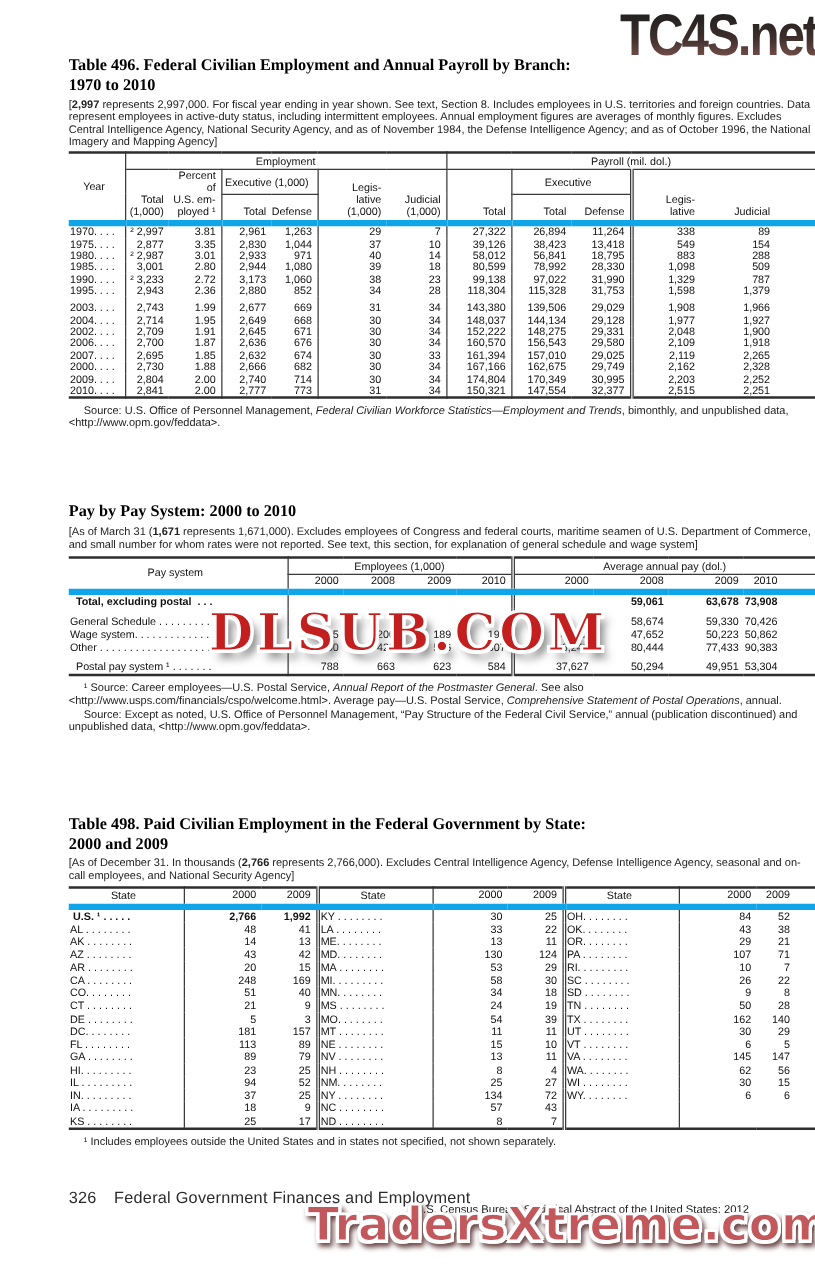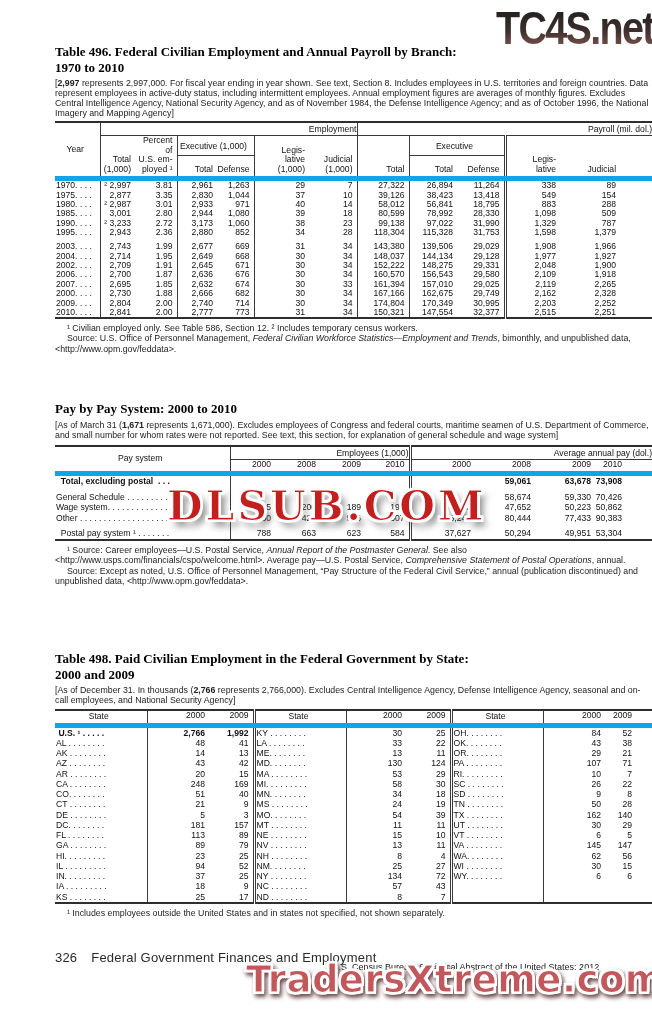--- a/index.html
+++ b/index.html
@@ -16,21 +16,21 @@
   .t496 td{line-height:9.35px;}
   .t497 td{line-height:10.6px;}
   .t498 td{line-height:10.25px;}
   td.num,th.num-h{text-align:right;}
   th.num-h{vertical-align:bottom;white-space:pre-line;padding-bottom:2px;}
   td.lab,td.lab8{text-align:left;padding-left:1px;white-space:pre;}
   .vr{border-right:1px solid #3a3a3a;}
   .vrd{border-right:3px double #3a3a3a;}
   .hb{border-bottom:5px solid #0ea5e9;}
   .gb{border-bottom:1px solid #3a3a3a;}
-  th.grp{text-align:right;padding:1px 0 0 0;line-height:11px;}
+  th.grp{text-align:center;padding:1px 0 0 0;line-height:11px;}
   th.grp2{text-align:center;line-height:10px;padding-top:1px;}
   th.hYear{text-align:center;vertical-align:middle;}
   th.paylab{text-align:center;vertical-align:middle;margin-top:11px;}
   th.cen{text-align:center;}
   tr.gap>td{padding-top:5px;}
   td.b,th.b{font-weight:bold;}
   td.last496{padding-right:36px;}
   th.last496{padding-right:36px;}
   td.last497,th.last497{padding-right:30px;}
   td.last498,th.last498{padding-right:20px;}
@@ -311,21 +311,20 @@
             <td class="num vr">150,321</td>
             <td class="num">147,554</td>
             <td class="num vrd">32,377</td>
             <td class="num">2,515</td>
             <td class="num last496">2,251</td>
           </tr>
         </tbody>
     </table>
 
     <div class="fnotes">
-      <p>¹ Civilian employed only. See Table 586, Section 12. ² Includes temporary census workers.</p>
       <p><span>Source: U.S. Office of Personnel Management, </span><span class="it">Federal Civilian Workforce Statistics—Employment and Trends</span><span>, bimonthly, and unpublished data, &lt;http://www.opm.gov/feddata&gt;.</span></p>
     </div>
   </div>
 
   <div class="sec" style="top:401px;">
     <div class="ttl">
       <div>Pay by Pay System: 2000 to 2010</div>
     </div>
     <div class="note"><span>[As of March 31 (</span><b>1,671</b><span> represents 1,671,000). Excludes employees of Congress and federal courts, maritime seamen of U.S. Department of Commerce, and small number for whom rates were not reported. See text, this section, for explanation of general schedule and wage system]</span></div>
 

